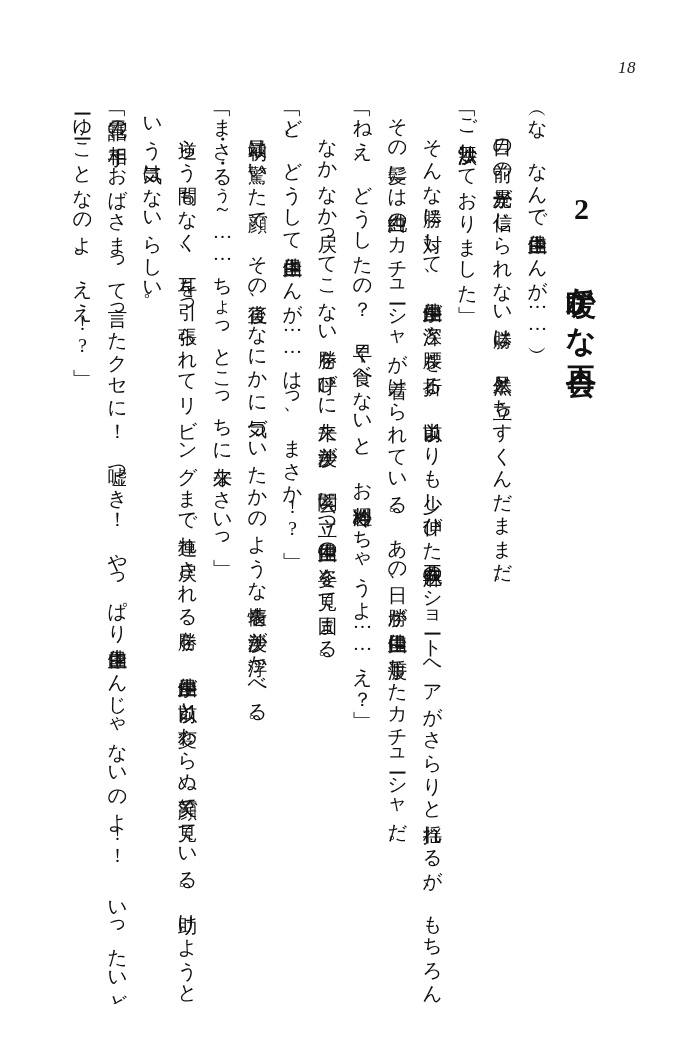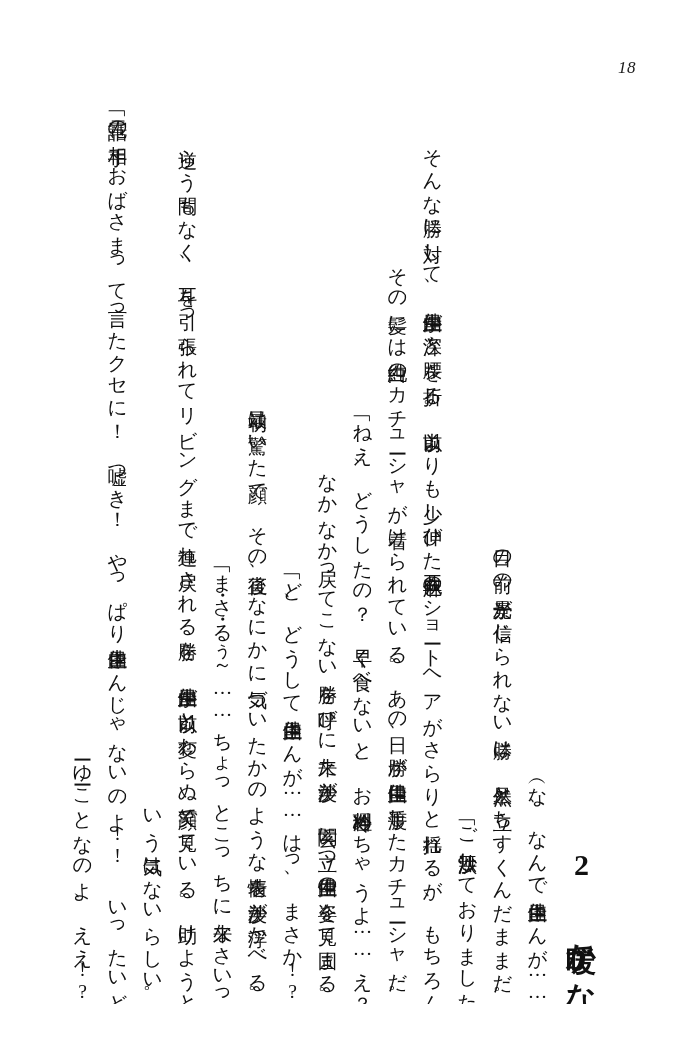--- a/index.html
+++ b/index.html
@@ -12,21 +12,20 @@
     background: #ffffff;
     font-family: "Liberation Serif", "DejaVu Serif", serif;
     color: #000000;
     overflow: hidden;
   }
   .page {
     position: relative;
     width: 700px;
     height: 1050px;
     box-sizing: border-box;
-    text-align: right;
   }
   .page-number {
     position: absolute;
     top: 58px;
     right: 64px;
     font-size: 17px;
     font-style: italic;
     font-family: "Liberation Serif", "DejaVu Serif", serif;
     color: #1a1a1a;
     letter-spacing: 0.5px;

